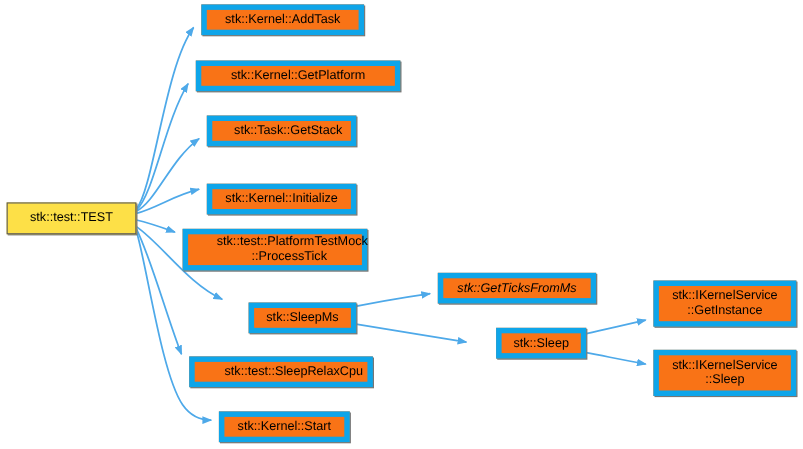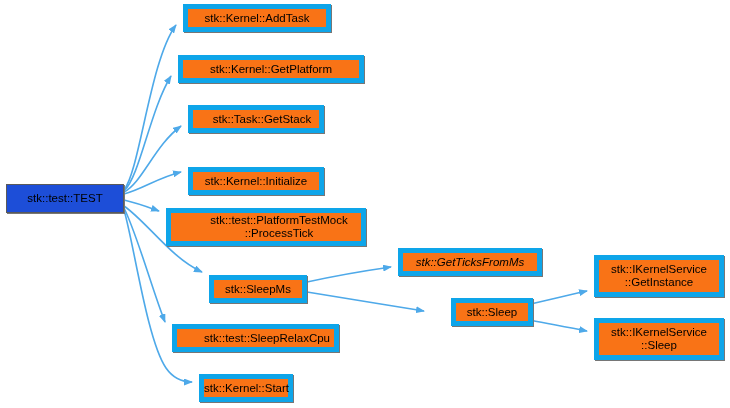--- a/index.html
+++ b/index.html
@@ -32,21 +32,21 @@
     line-height: 13px;
     display: flex;
     align-items: center;
     justify-content: center;
     text-align: center;
     white-space: pre-line;
     box-shadow: 1px 1px 0 0 #767676;
     z-index: 2;
   }
   .node.root {
-    background: #1d4ed8;
+    background: #fde047;
     border: 1px solid #5a5a5a;
   }
   .node-label {
     display: block;
     width: 100%;
     padding: 0 4px;
   }
 </style>
 </head>
 <body>
@@ -72,25 +72,25 @@
         <path d="M513,308 C536,303 560,297 587,291" fill="none" stroke="#4ea9e9" stroke-width="1.6" marker-end="url(#arrow)"></path>
         <path d="M513,317 C536,321 560,326 587,331" fill="none" stroke="#4ea9e9" stroke-width="1.6" marker-end="url(#arrow)"></path>
       </g>
   </svg>
   <div id="node-group">
       <div class="node root" style="left: 6px; top: 184px; width: 118px; height: 29px;"><span class="node-label">stk::test::TEST</span></div>
       <div class="node" style="left: 183px; top: 4px; width: 148px; height: 28px;"><span class="node-label">stk::Kernel::AddTask</span></div>
       <div class="node" style="left: 178px; top: 55px; width: 186px; height: 28px;"><span class="node-label">stk::Kernel::GetPlatform</span></div>
       <div class="node" style="left: 188px; top: 105px; width: 136px; height: 28px; padding-left: 12px;"><span class="node-label">stk::Task::GetStack</span></div>
       <div class="node" style="left: 188px; top: 156px; width: 136px; height: 28px; margin-top: 11px;"><span class="node-label">stk::Kernel::Initialize</span></div>
-      <div class="node" style="left: 166px; top: 208px; width: 200px; height: 38px; padding-left: 26px;"><span class="node-label">stk::test::PlatformTestMock
+      <div class="node" style="left: 166px; top: 208px; width: 168px; height: 38px; padding-left: 26px;"><span class="node-label">stk::test::PlatformTestMock
 ::ProcessTick</span></div>
-      <div class="node" style="left: 209px; top: 275px; width: 98px; height: 28px;"><span class="node-label">stk::SleepMs</span></div>
+      <div class="node" style="left: 226px; top: 275px; width: 98px; height: 28px;"><span class="node-label">stk::SleepMs</span></div>
       <div class="node" style="left: 172px; top: 324px; width: 167px; height: 28px; text-align: right;"><span class="node-label">stk::test::SleepRelaxCpu</span></div>
-      <div class="node" style="left: 199px; top: 374px; width: 94px; height: 28px;"><span class="node-label">stk::Kernel::Start</span></div>
+      <div class="node" style="left: 199px; top: 374px; width: 119px; height: 28px;"><span class="node-label">stk::Kernel::Start</span></div>
       <div class="node" style="left: 398px; top: 248px; width: 144px; height: 28px; font-style: italic;"><span class="node-label">stk::GetTicksFromMs</span></div>
       <div class="node" style="left: 451px; top: 298px; width: 82px; height: 28px;"><span class="node-label">stk::Sleep</span></div>
       <div class="node" style="left: 594px; top: 255px; width: 130px; height: 42px;"><span class="node-label">stk::IKernelService
 ::GetInstance</span></div>
       <div class="node" style="left: 594px; top: 318px; width: 130px; height: 42px;"><span class="node-label">stk::IKernelService
 ::Sleep</span></div>
     </div>
 </div>
 
 </body></html>

